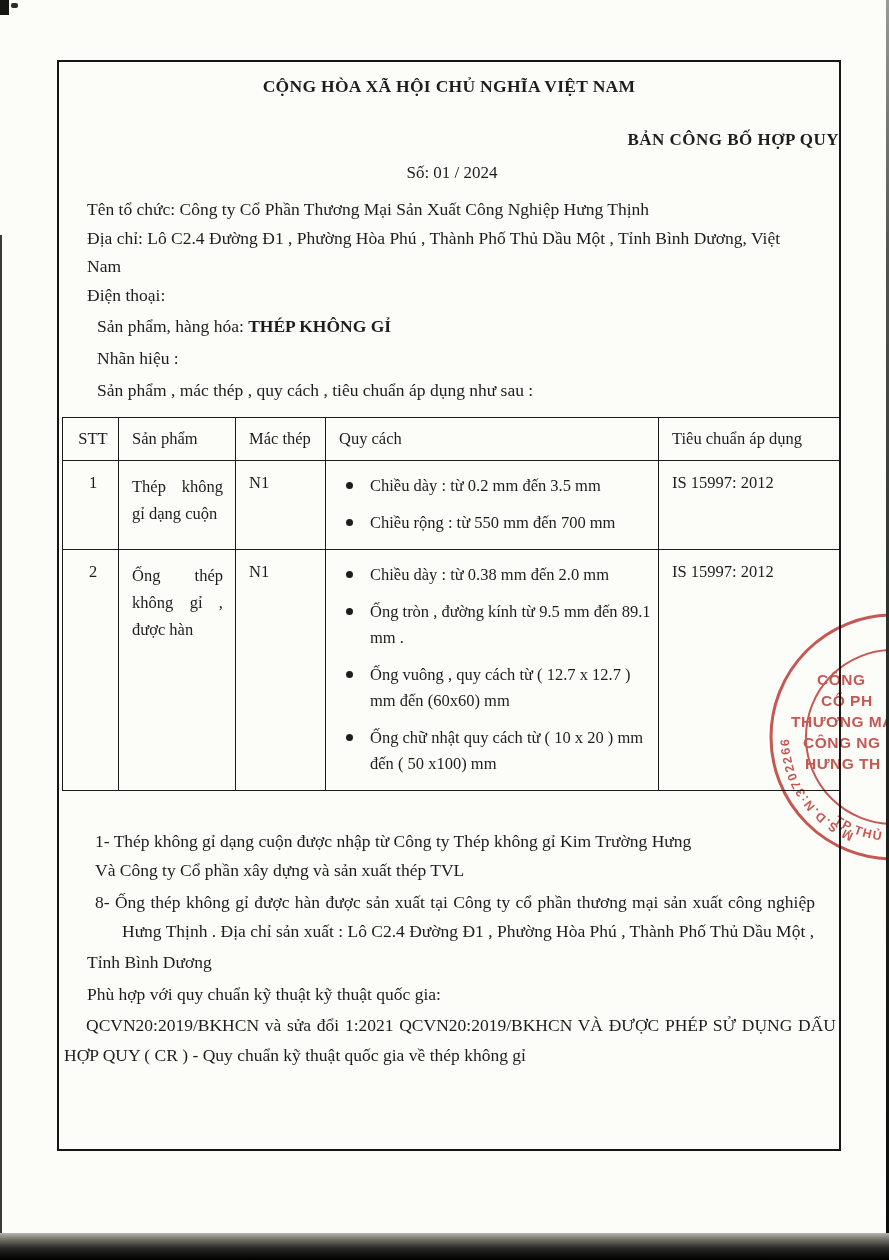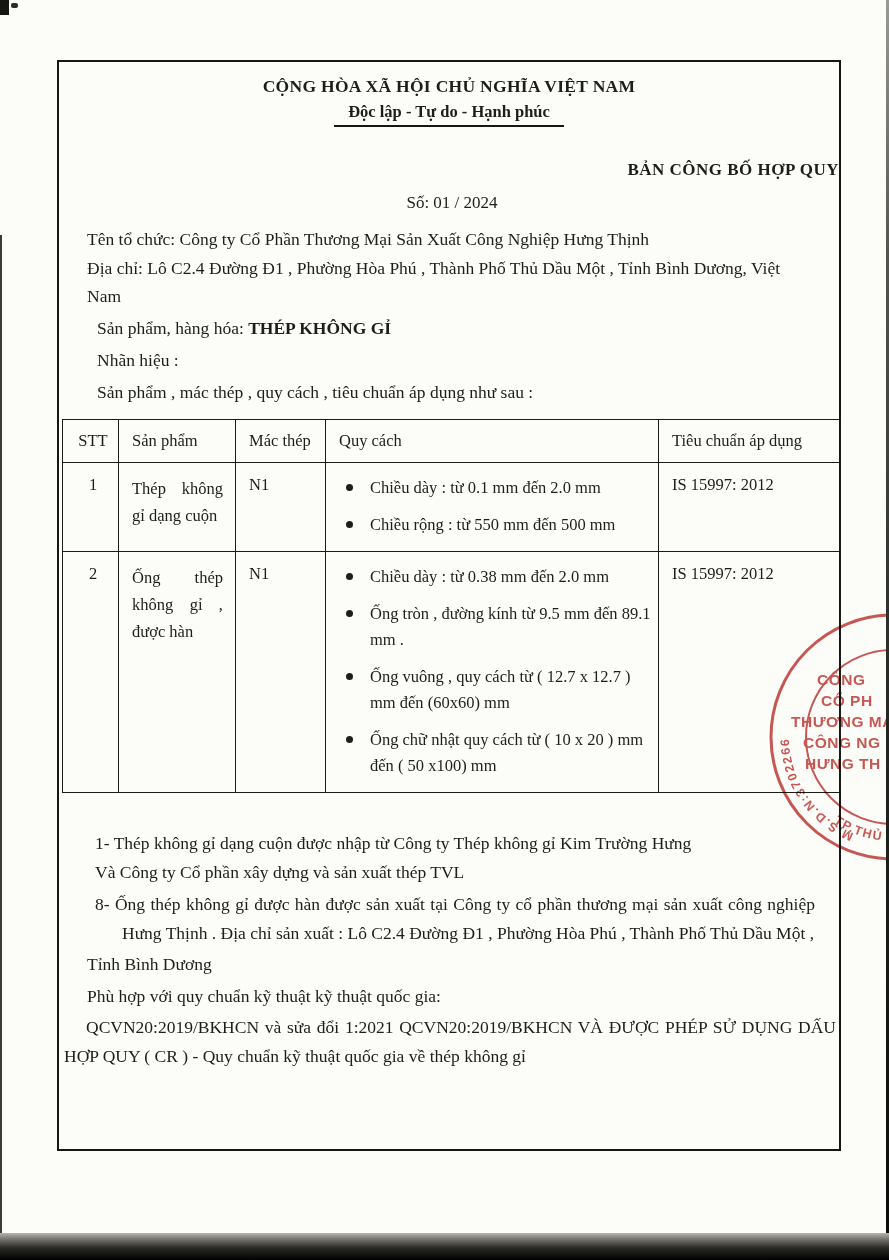--- a/index.html
+++ b/index.html
@@ -49,29 +49,27 @@
                background:linear-gradient(to bottom,#b5b4ae 0%,#716f68 25%,#2a2a26 55%,#000 100%);}
 </style>
 </head>
 <body>
 
 <div class="page">
 
   <div class="frame">
 
     <div class="gov-title">CỘNG HÒA XÃ HỘI CHỦ NGHĨA VIỆT NAM</div>
-    <div class="motto-wrap">
-      <span class="motto">Độc lập - Tự do - Hạnh phúc</span>
-    </div>
 
     <div class="doc-title">BẢN CÔNG BỐ HỢP QUY</div>
     <div class="doc-number">Số: 01 / 2024</div>
 
     <div class="para first">Tên tổ chức: Công ty Cổ Phần Thương Mại Sản Xuất Công Nghiệp Hưng Thịnh</div>
     <div class="para">Địa chỉ: Lô C2.4 Đường Đ1 , Phường Hòa Phú , Thành Phố Thủ Dầu Một , Tỉnh Bình Dương, Việt Nam</div>
+    <div class="para">Điện thoại:</div>
 
     <div class="para indent"><span>Sản phẩm, hàng hóa: </span><strong>THÉP KHÔNG GỈ</strong></div>
     <div class="para indent">Nhãn hiệu :</div>
     <div class="para indent">Sản phẩm , mác thép , quy cách , tiêu chuẩn áp dụng như sau :</div>
 
     <table class="spec-table">
       <colgroup>
         <col class="col-stt">
           <col class="col-sp">
           <col class="col-mt">
@@ -86,25 +84,25 @@
         <th>Quy cách</th>
         <th>Tiêu chuẩn áp dụng</th>
       </tr>
       <tr>
         <td class="c-stt">1</td>
         <td class="c-sp">Thép không gỉ dạng cuộn</td>
         <td class="c-mt">N1</td>
         <td class="c-qc">
           <div class="qc-item">
                 <span class="dot"></span>
-                <span>Chiều dày : từ 0.1 mm đến 2.0 mm</span>
+                <span>Chiều dày : từ 0.2 mm đến 3.5 mm</span>
               </div>
           <div class="qc-item">
                 <span class="dot"></span>
-                <span>Chiều rộng : từ 550 mm đến 500 mm</span>
+                <span>Chiều rộng : từ 550 mm đến 700 mm</span>
               </div>
         </td>
         <td class="c-tc">IS 15997: 2012</td>
       </tr>
       <tr>
         <td class="c-stt">2</td>
         <td class="c-sp">Ống thép không gỉ , được hàn</td>
         <td class="c-mt">N1</td>
         <td class="c-qc">
           <div class="qc-item">

